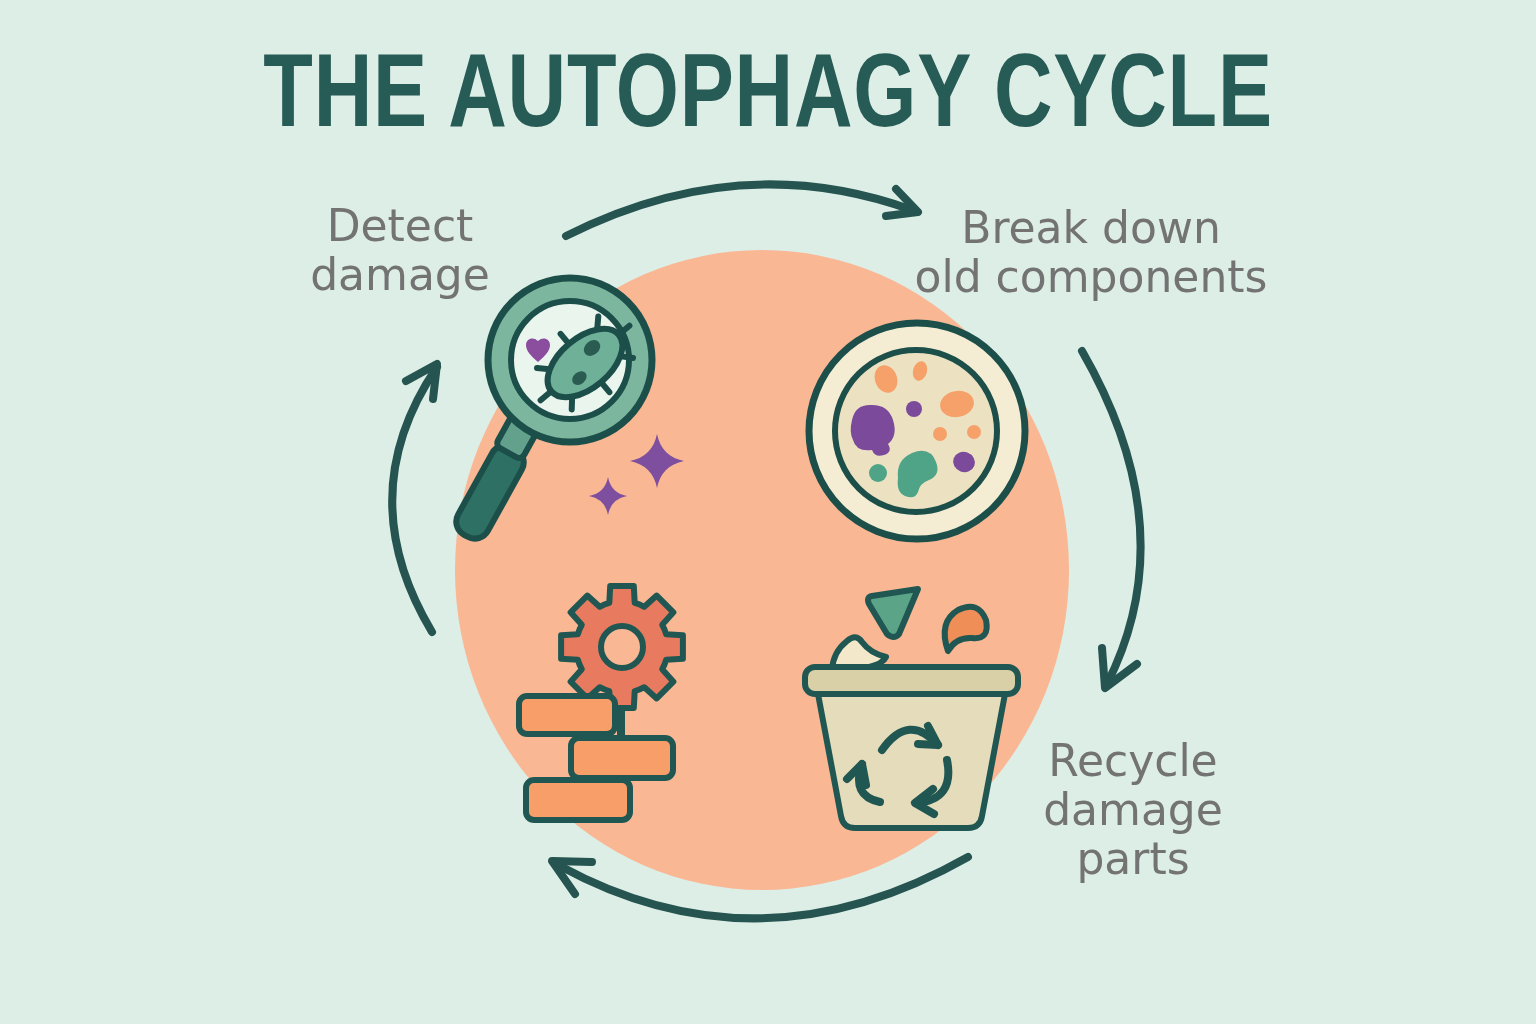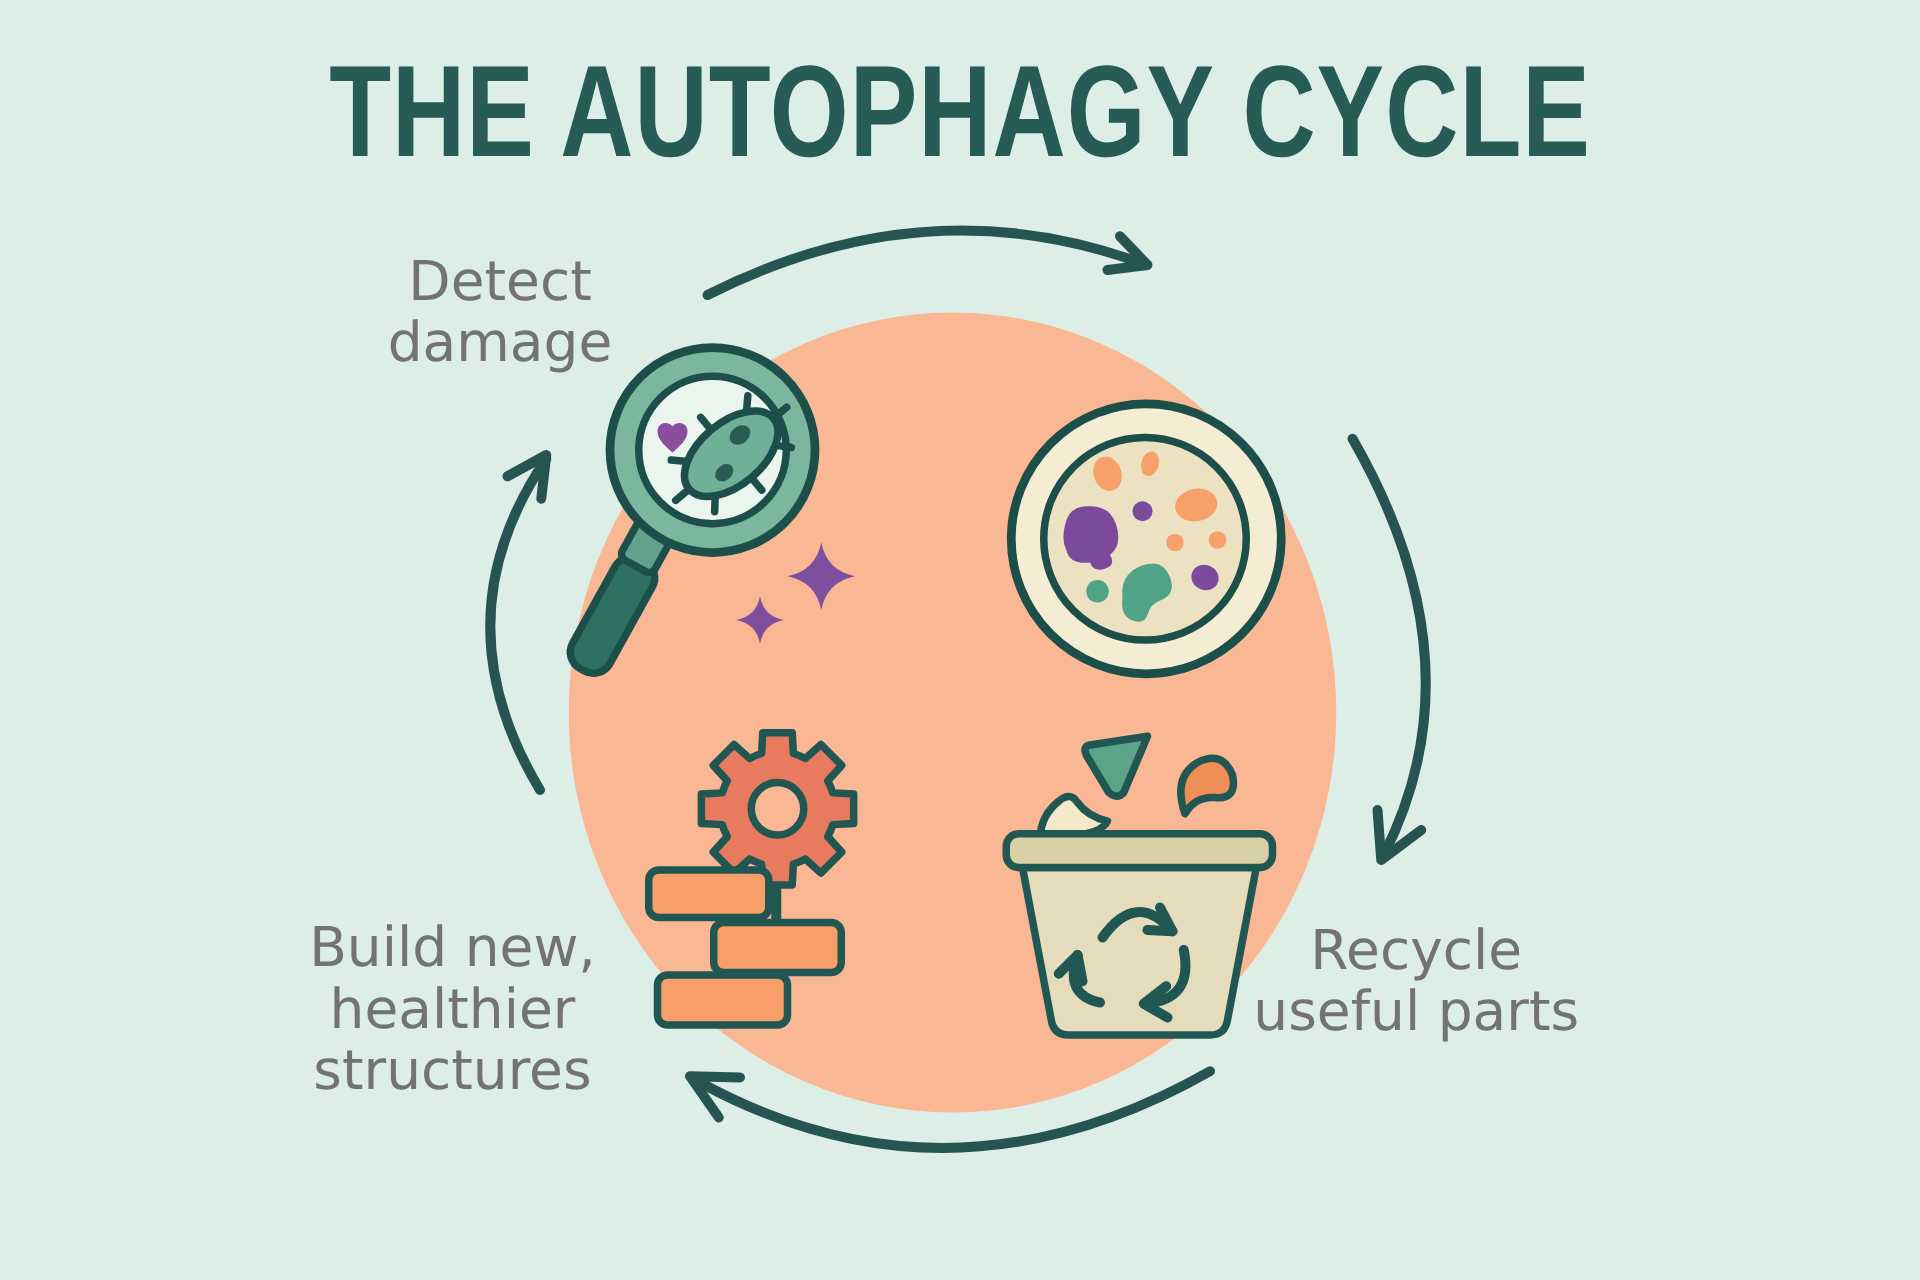--- a/index.html
+++ b/index.html
@@ -127,19 +127,18 @@
       </g>
     </g>
   </svg>
 
   <h1 class="title">
     <span class="squeeze">THE AUTOPHAGY CYCLE</span>
   </h1>
 
   <div class="label l-detect">Detect
 damage</div>
+  <div class="label l-breakdown">Break down
+old components</div>
   <div class="label l-recycle">Recycle
-useful parts</div>
-  <div class="label l-build">Build new,
-healthier
-structures</div>
+damage parts</div>
 
 </div>
 
 </body></html>

